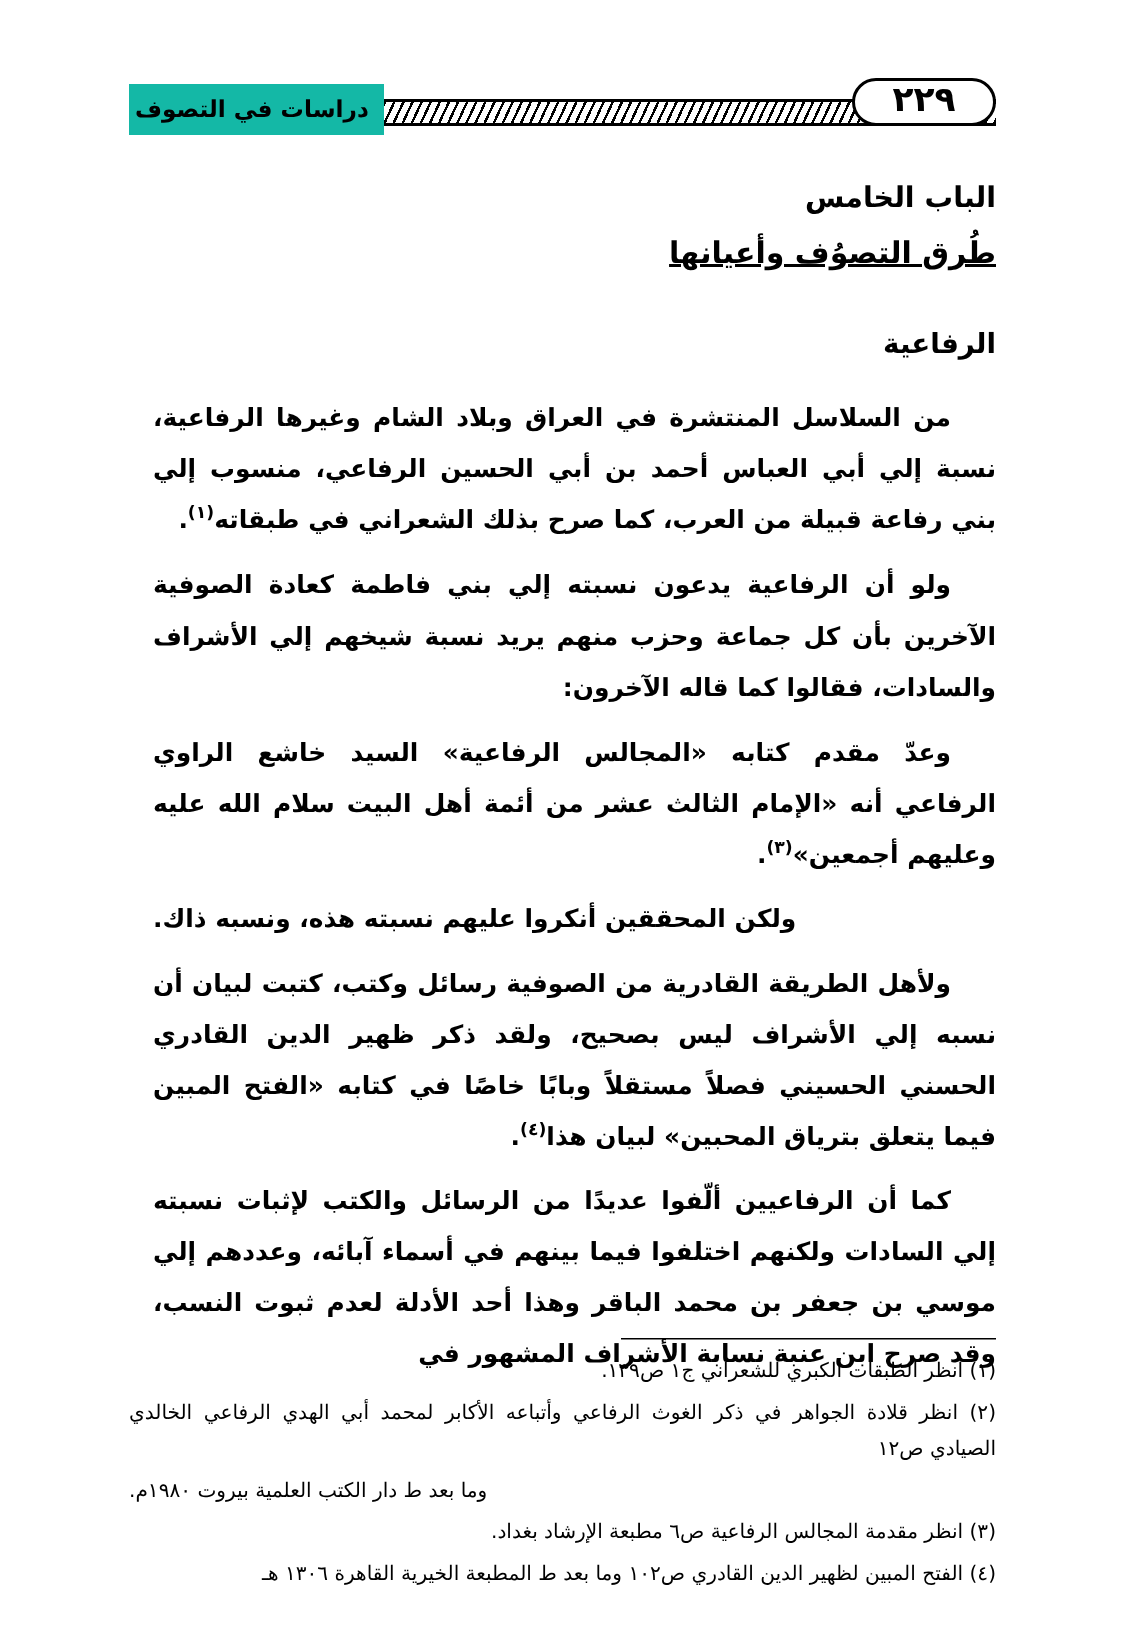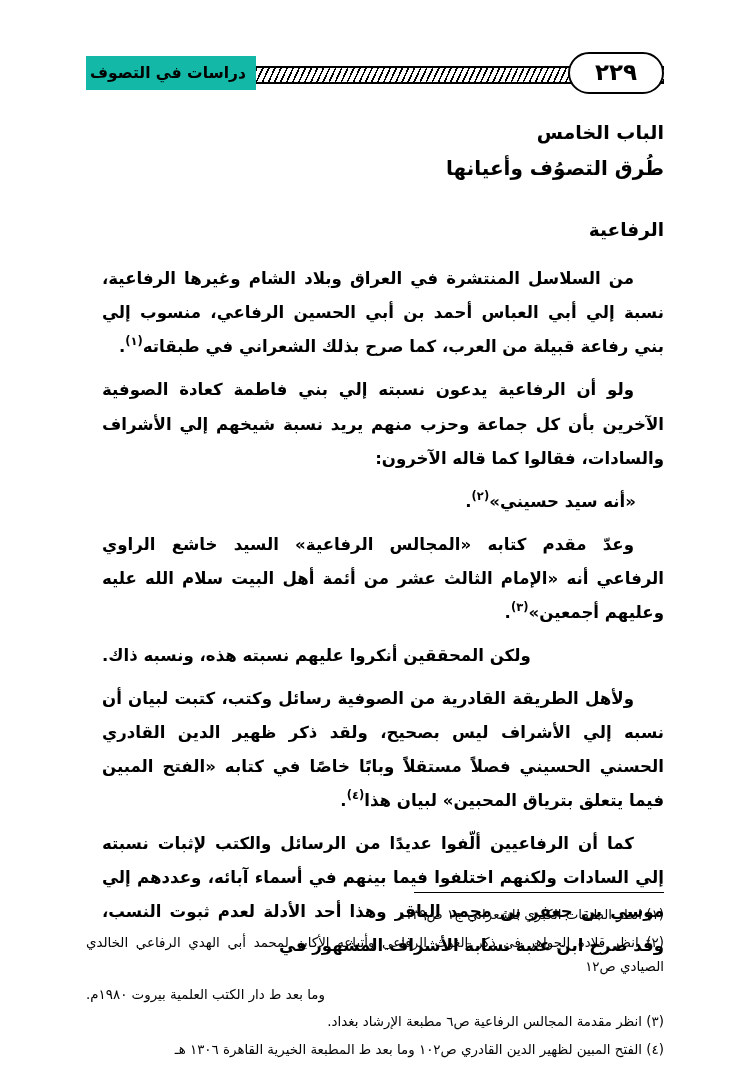--- a/index.html
+++ b/index.html
@@ -41,21 +41,21 @@
         #000 0px, #000 1.6px,
         transparent 1.6px, transparent 5.5px);
     border-top: 2px solid #000;
     border-bottom: 2px solid #000;
   }
   .page-number-box {
     position: absolute;
     top: 0;
     right: 0;
     width: 96px;
-    height: 42px;
+    height: 32px;
     background: #ffffff;
     border: 2.5px solid #000;
     border-radius: 21px / 21px;
     display: flex;
     align-items: center;
     justify-content: center;
     box-sizing: border-box;
   }
   .page-number {
     font-size: 23px;
@@ -95,20 +95,21 @@
     text-align: right;
     margin: 14px 0 0 0;
     line-height: 1.55;
   }
   h2.chapter-subtitle {
     font-size: 20px;
     font-weight: bold;
     text-align: center;
     margin: 6px 0 0 0;
     line-height: 1.5;
+    text-decoration: underline;
   }
   h3.section-title {
     font-size: 18.5px;
     font-weight: bold;
     text-align: center;
     margin: 36px 0 22px 0;
   }
 
   p.para {
     font-size: 16.6px;
@@ -176,21 +177,20 @@
   <div class="content">
 
     <h1 class="chapter-title">الباب الخامس</h1>
     <h2 class="chapter-subtitle">طُرق التصوُف وأعيانها</h2>
     <h3 class="section-title">الرفاعية</h3>
 
     <p class="para"><span>من السلاسل المنتشرة في العراق وبلاد الشام وغيرها الرفاعية، نسبة إلي أبي العباس أحمد بن أبي الحسين الرفاعي، منسوب إلي بني رفاعة قبيلة من العرب، كما صرح بذلك الشعراني في طبقاته</span><sup class="fn">(١)</sup>.</p>
 
     <p class="para"><span>ولو أن الرفاعية يدعون نسبته إلي بني فاطمة كعادة الصوفية الآخرين بأن كل جماعة وحزب منهم يريد نسبة شيخهم إلي الأشراف والسادات، فقالوا كما قاله الآخرون:</span></p>
 
-    <p class="para quote-line"><span>«أنه سيد حسيني»</span><sup class="fn">(٢)</sup>.</p>
 
     <p class="para"><span>وعدّ مقدم كتابه «المجالس الرفاعية» السيد خاشع الراوي الرفاعي أنه «الإمام الثالث عشر من أئمة أهل البيت سلام الله عليه وعليهم أجمعين»</span><sup class="fn">(٣)</sup>.</p>
 
     <p class="para centered-right"><span>ولكن المحققين أنكروا عليهم نسبته هذه، ونسبه ذاك.</span></p>
 
     <p class="para"><span>ولأهل الطريقة القادرية من الصوفية رسائل وكتب، كتبت لبيان أن نسبه إلي الأشراف ليس بصحيح، ولقد ذكر ظهير الدين القادري الحسني الحسيني فصلاً مستقلاً وبابًا خاصًا في كتابه «الفتح المبين فيما يتعلق بترياق المحبين» لبيان هذا</span><sup class="fn">(٤)</sup>.</p>
 
     <p class="para"><span>كما أن الرفاعيين ألّفوا عديدًا من الرسائل والكتب لإثبات نسبته إلي السادات ولكنهم اختلفوا فيما بينهم في أسماء آبائه، وعددهم إلي موسي بن جعفر بن محمد الباقر وهذا أحد الأدلة لعدم ثبوت النسب، وقد صرح ابن عنبة نسابة الأشراف المشهور في</span></p>
 
   </div>

